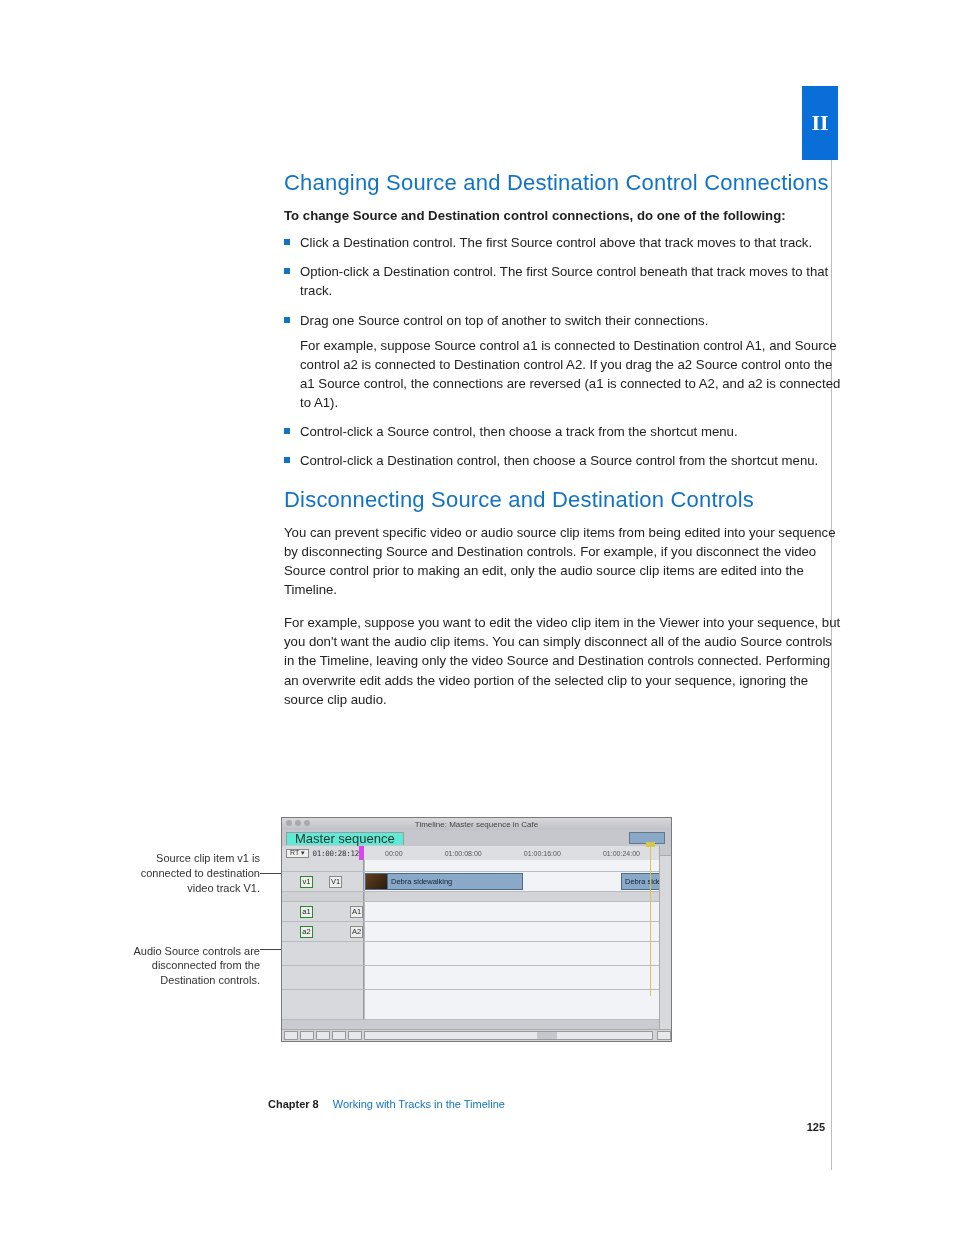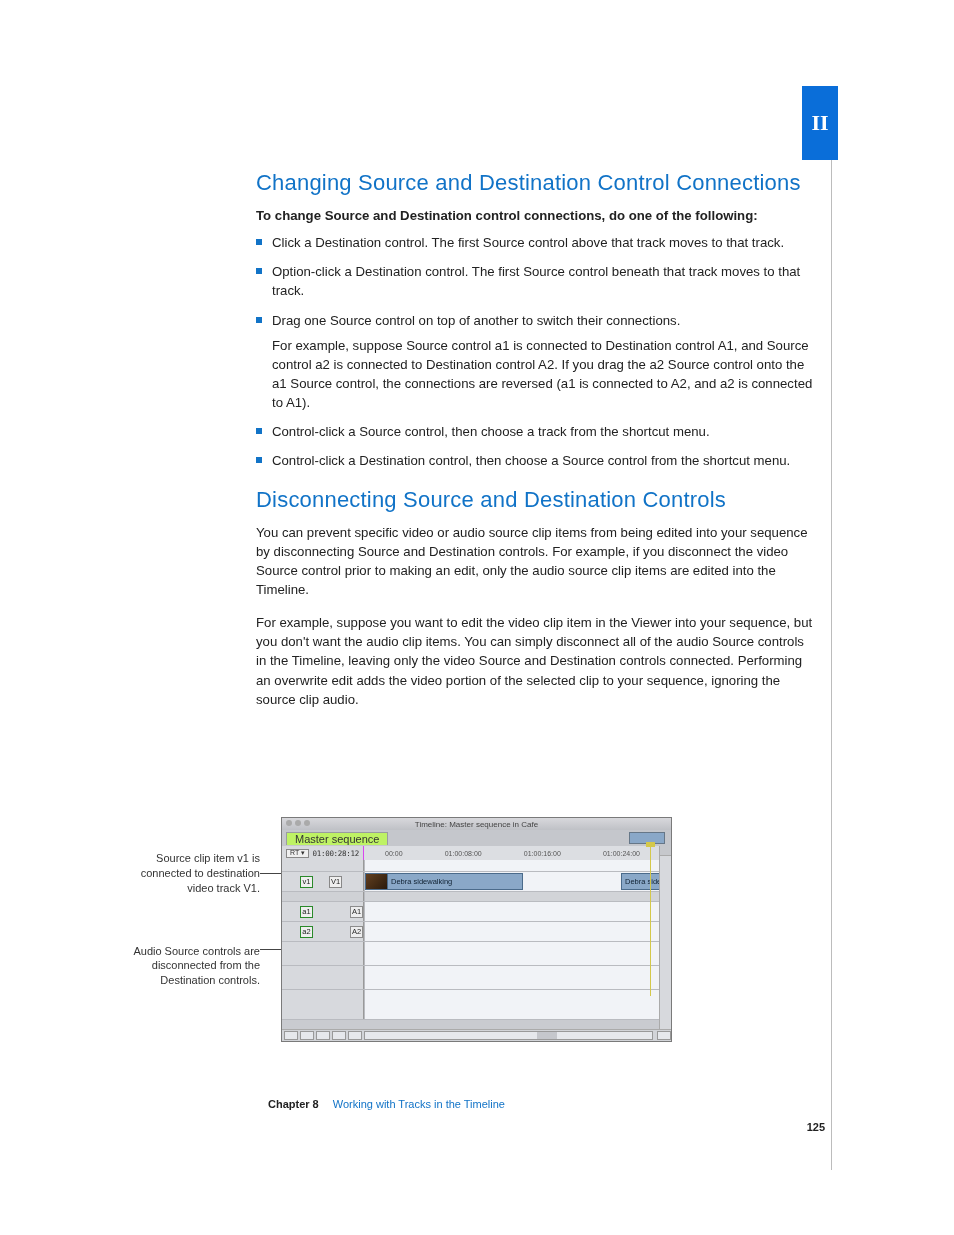--- a/index.html
+++ b/index.html
@@ -4,21 +4,21 @@
 <style>
   * { box-sizing: border-box; margin: 0; padding: 0; }
   html, body { width: 954px; height: 1235px; background: #fff; font-family: "Helvetica Neue", Helvetica, Arial, sans-serif; color: #222; }
   .page { position: relative; width: 954px; height: 1209px; }
 
   
   .side-tab { position: absolute; top: 86px; right: 116px; width: 36px; height: 74px; background: #0a6ed9; color: #fff; display:flex; align-items:center; justify-content:center; font-family: Georgia, 'Times New Roman', serif; font-weight:600; font-size:22px; }
   
   .side-rule { position:absolute; top:160px; right:122px; width:1px; height:1010px; background:#bcbcbc; }
 
-  .content { position:absolute; left:256px; top:170px; width:560px; }
+  .content { position:absolute; left:284px; top:170px; width:560px; }
   h2.title { color:#1173c7; font-weight:400; font-size:22px; letter-spacing:0.2px; margin-bottom:10px; }
   p.body { font-size:13.2px; line-height:1.45; color:#222; margin-bottom:14px; }
   p.bold-lead { font-weight:700; font-size:13.2px; line-height:1.45; margin-bottom:8px; }
   ul.bullets { list-style:none; padding:0; margin:0 0 16px 0; }
   ul.bullets > li { position:relative; padding-left:16px; font-size:13.2px; line-height:1.45; margin-bottom:10px; }
   ul.bullets > li::before { content:""; position:absolute; left:0; top:6px; width:6px; height:6px; background:#1173c7; }
   .sub-para { font-size:13.2px; line-height:1.45; margin-top:6px; margin-bottom:2px; }
 
   .section2 { margin-top:14px; }
 
@@ -28,24 +28,24 @@
   .callouts .c1 { text-align:right; margin-bottom:48px; }
   .callouts .c2 { text-align:right; }
   .callout-line1 { position:absolute; left:148px; top:56px; width:21px; height:1px; background:#444; }
   .callout-line2 { position:absolute; left:148px; top:132px; width:21px; height:1px; background:#444; }
 
   .timeline { position:absolute; left:169px; top:0; width:391px; height:225px; border:1px solid #7a7a7a; background:#c9cbd0; font-size:8px; color:#333; }
   .tl-titlebar { height:12px; background:linear-gradient(#d8d8dc,#bfc1c6); display:flex; align-items:center; justify-content:center; font-size:8px; color:#444; position:relative; }
   .tl-titlebar .winbtns { position:absolute; left:4px; top:2px; display:flex; gap:3px; }
   .tl-titlebar .winbtns span { width:6px; height:6px; border-radius:50%; background:#aaa; display:inline-block; }
   .tl-tabrow { height:16px; background:#c5c7cc; display:flex; align-items:center; padding-left:4px; }
-  .tl-tab { background:#bef264; border:1px solid #9a9ca0; border-bottom:none; padding:1px 8px; font-size:11px; height:13px; display:flex; align-items:center; }
+  .tl-tab { background:#5eead4; border:1px solid #9a9ca0; border-bottom:none; padding:1px 8px; font-size:13px; height:13px; display:flex; align-items:center; }
   .tl-prev { position:absolute; right:6px; top:14px; width:36px; height:12px; background:#8aa8c8; border:1px solid #678; }
   .tl-ruler { height:14px; background:#dcdee2; display:flex; position:relative; }
-  .tl-rtleft { width:82px; background:#d7d9dd; display:flex; align-items:center; padding-left:4px; gap:4px; border-right:1px solid #d946ef; }
+  .tl-rtleft { width:82px; background:#d7d9dd; display:flex; align-items:center; padding-left:4px; gap:4px; border-right:5px solid #d946ef; }
   .tl-rt-btn { background:#efefef; border:1px solid #888; font-size:7px; padding:0 3px; height:9px; display:flex; align-items:center; }
   .tl-tc { font-size:7.5px; font-family: monospace; letter-spacing:-0.3px; }
   .tl-rtright { flex:1; display:flex; align-items:center; justify-content:space-around; font-size:7px; color:#555; padding-right:10px; }
   .tl-body { position:relative; background:#eceef2; }
   .tl-track { height:20px; border-bottom:1px solid #b9bbc0; display:flex; }
   .tl-track.audio { background:#e9ebef; }
   .tl-track.empty { height:24px; background:#e6e8ec; }
   .tl-patch { width:82px; background:#d7d9dd; border-right:1px solid #999; display:flex; align-items:center; padding-left:2px; gap:16px; font-size:7.5px; color:#222; }
   .src-chip, .dst-chip { display:inline-flex; align-items:center; justify-content:center; height:12px; border:1px solid #888; background:#efefef; padding:0 3px; font-size:7.5px; min-width:13px; }
   .src-chip.green { border-color:#2a8a2a; }

